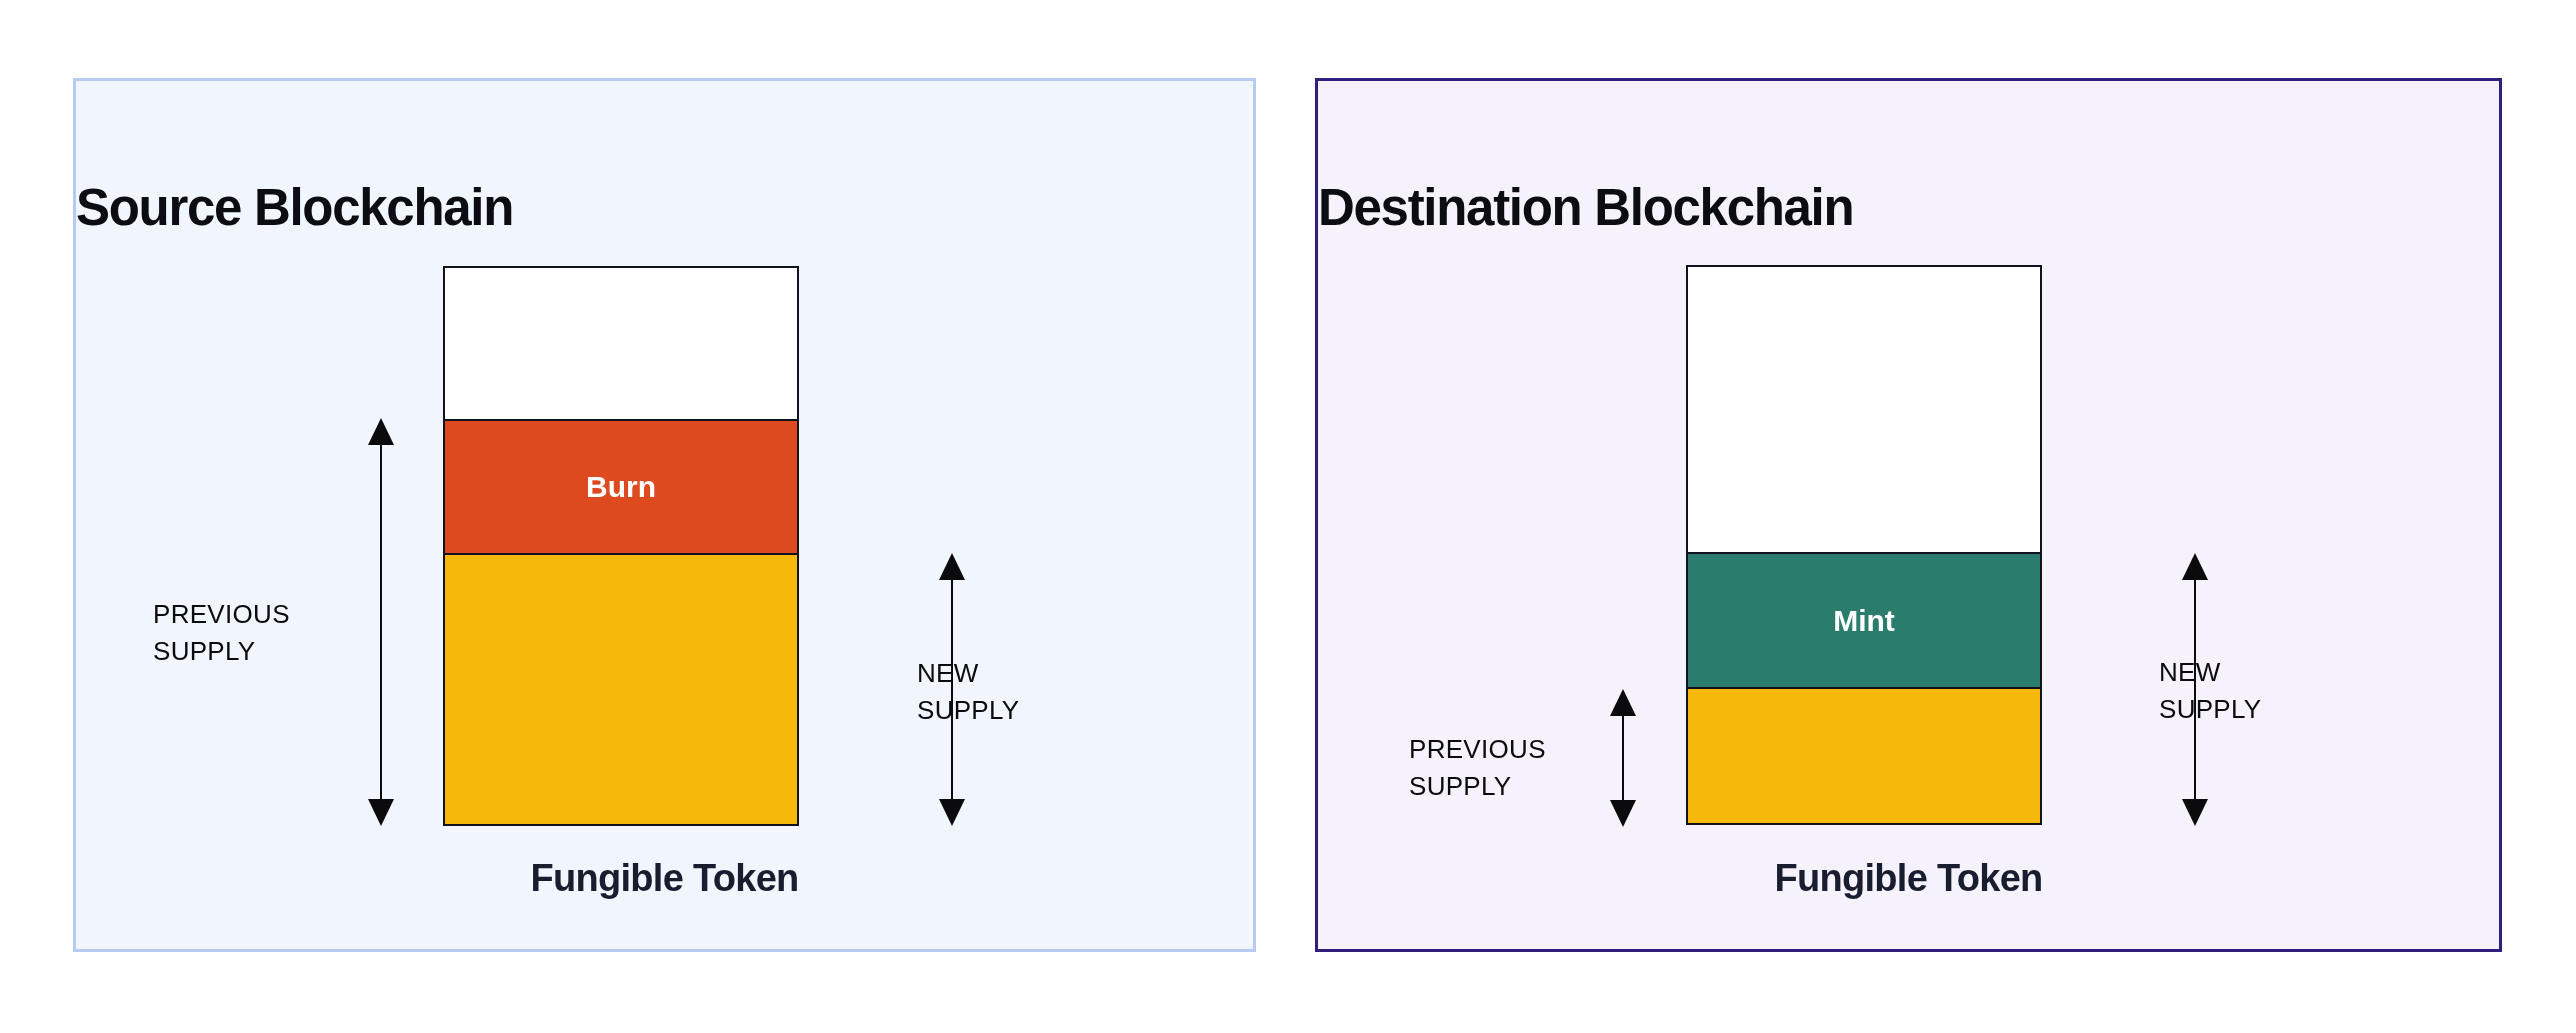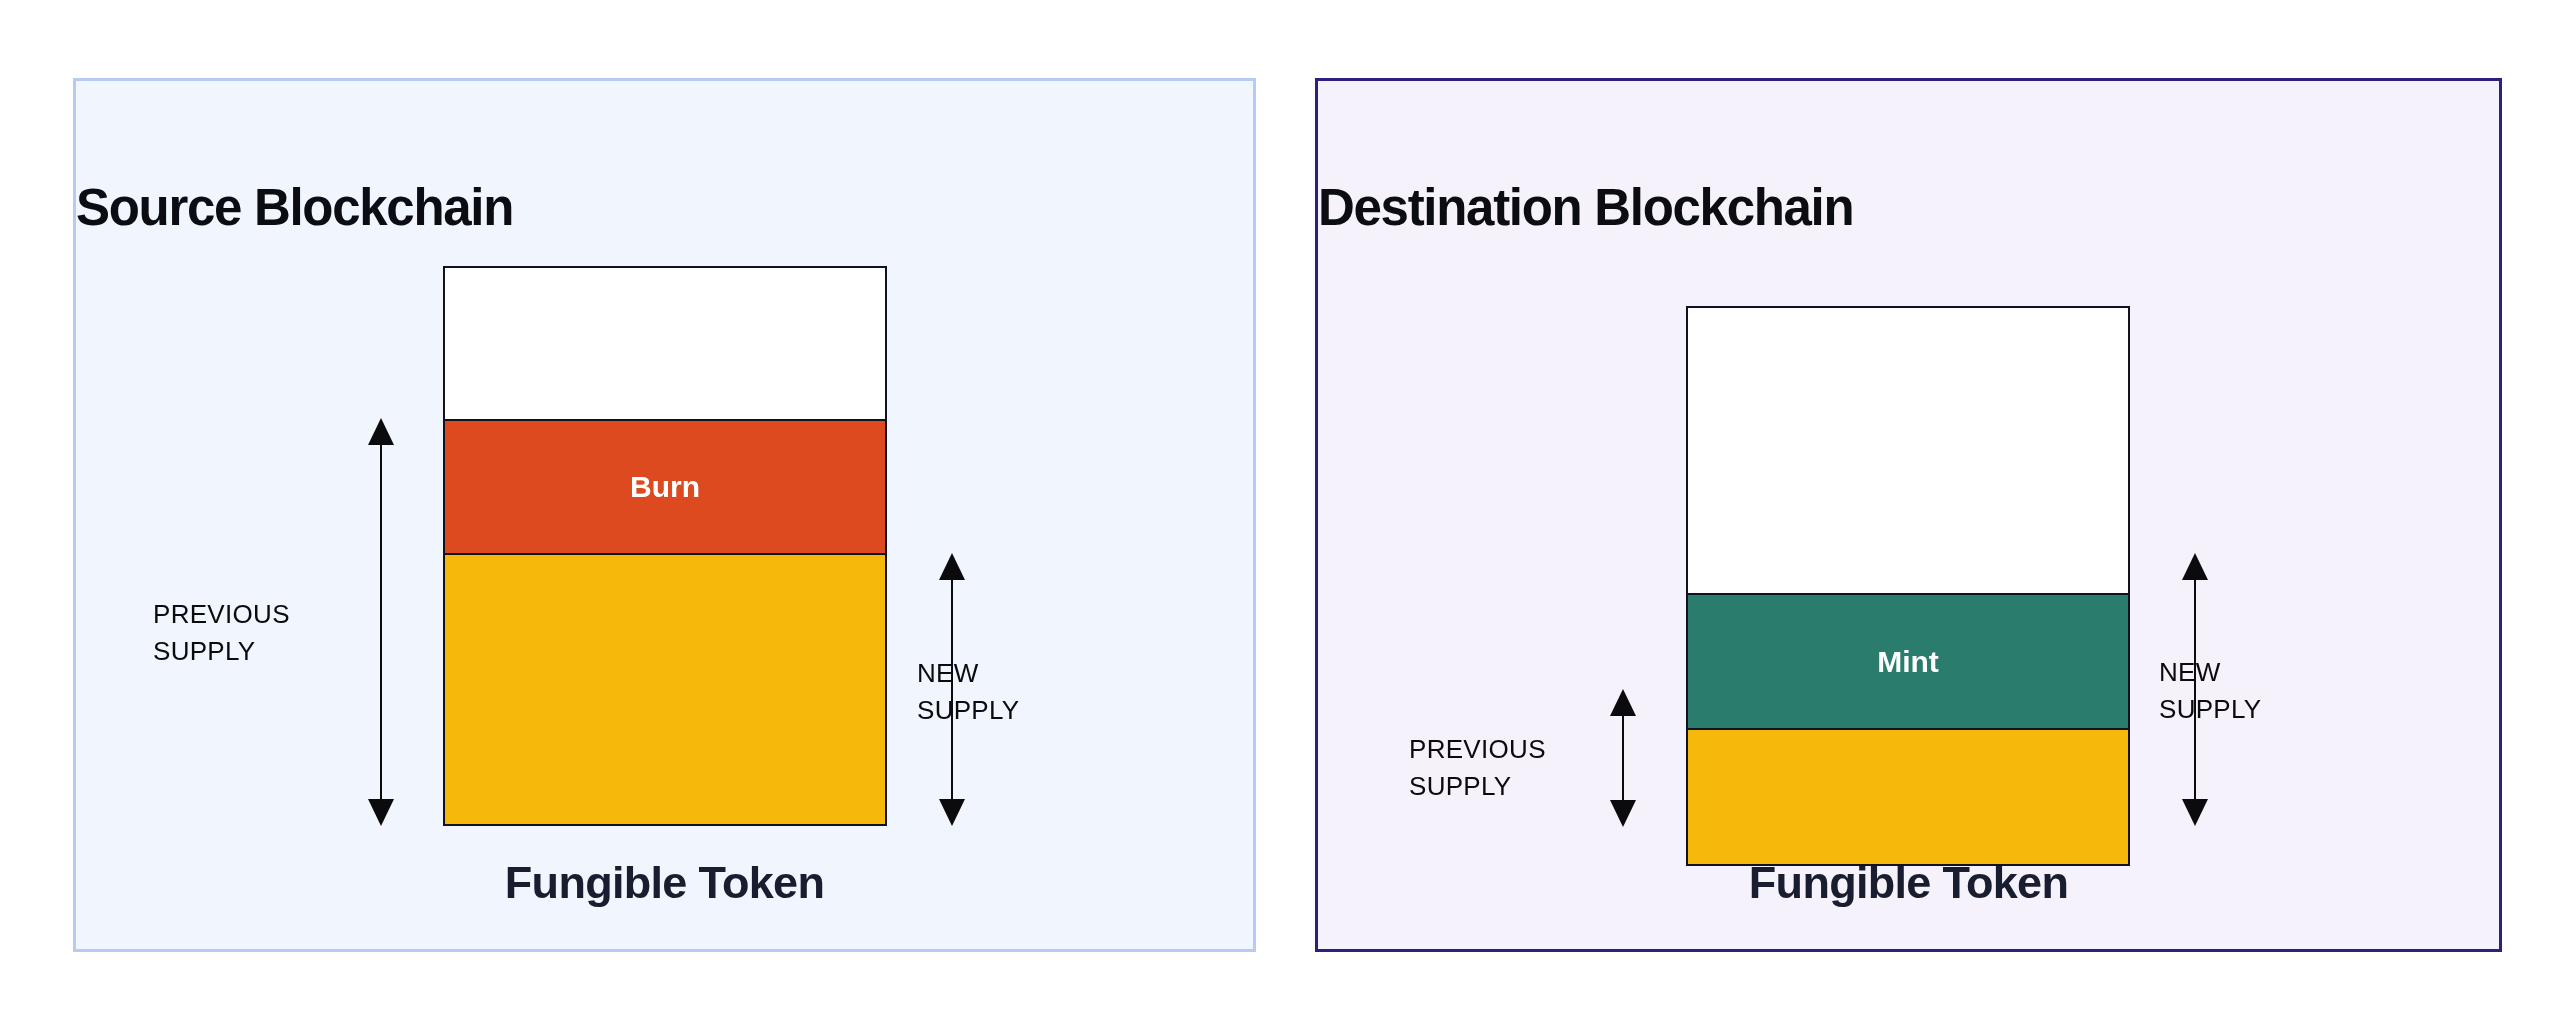--- a/index.html
+++ b/index.html
@@ -22,28 +22,28 @@
     border:3.9px solid var(--dest-panel-border,#2F1E7B);
     padding-left:32px;
   }
   .panel-title{
     position:absolute;top:55px;left:0;width:100%;
     text-align:left;
     font-size:51px;font-weight:bold;letter-spacing:-1.3px;
     color:var(--title-color,#0C0D12);
   }
   .token-box{
-    position:absolute;width:444px;height:560px;
+    position:absolute;width:356px;height:560px;
     box-sizing:border-box;
     border:2.6px solid var(--box-border,#10131F);
     display:flex;flex-direction:column;
     background:#ffffff;
   }
   .panel-source .token-box{left:367px;top:185px;}
-  .panel-destination .token-box{left:368px;top:184px;margin-top:41px;}
+  .panel-destination .token-box{left:368px;top:184px;}
   .segment{
     display:flex;align-items:center;justify-content:center;
     box-sizing:border-box;
     font-size:30px;font-weight:bold;
   }
   .segment + .segment{border-top:2.6px solid var(--box-border,#10131F);}
   .v-arrow{
     position:absolute;width:26px;
     display:flex;flex-direction:column;align-items:center;
   }
@@ -52,21 +52,21 @@
   .arrow-head.down{border-top:27px solid var(--arrow-color,#0B0B0E);}
   .arrow-shaft{flex:1;width:2.6px;background:var(--arrow-color,#0B0B0E);}
   .supply-label{
     position:absolute;text-align:left;
     font-size:26px;letter-spacing:0.3px;line-height:1.42;
     color:var(--label-color,#0B0B0E);
   }
   .panel-caption{
     position:absolute;top:776px;left:0;width:100%;
     text-align:center;
-    font-size:45px;font-weight:bold;letter-spacing:-0.7px;
+    font-size:38px;font-weight:bold;letter-spacing:-0.7px;
     color:var(--caption-color,#191D30);
   }
   
   .panel-source .arrow-previous{left:292px;top:337px;height:408px;}
   .panel-source .label-previous{left:77px;width:248px;top:515px;}
   .panel-source .arrow-new{left:863px;top:472px;height:273px;}
   .panel-source .label-new{left:841px;width:222px;top:574px;}
   
   .panel-destination .arrow-previous{left:292px;top:608px;height:138px;}
   .panel-destination .label-previous{left:91px;width:248px;top:650px;}

